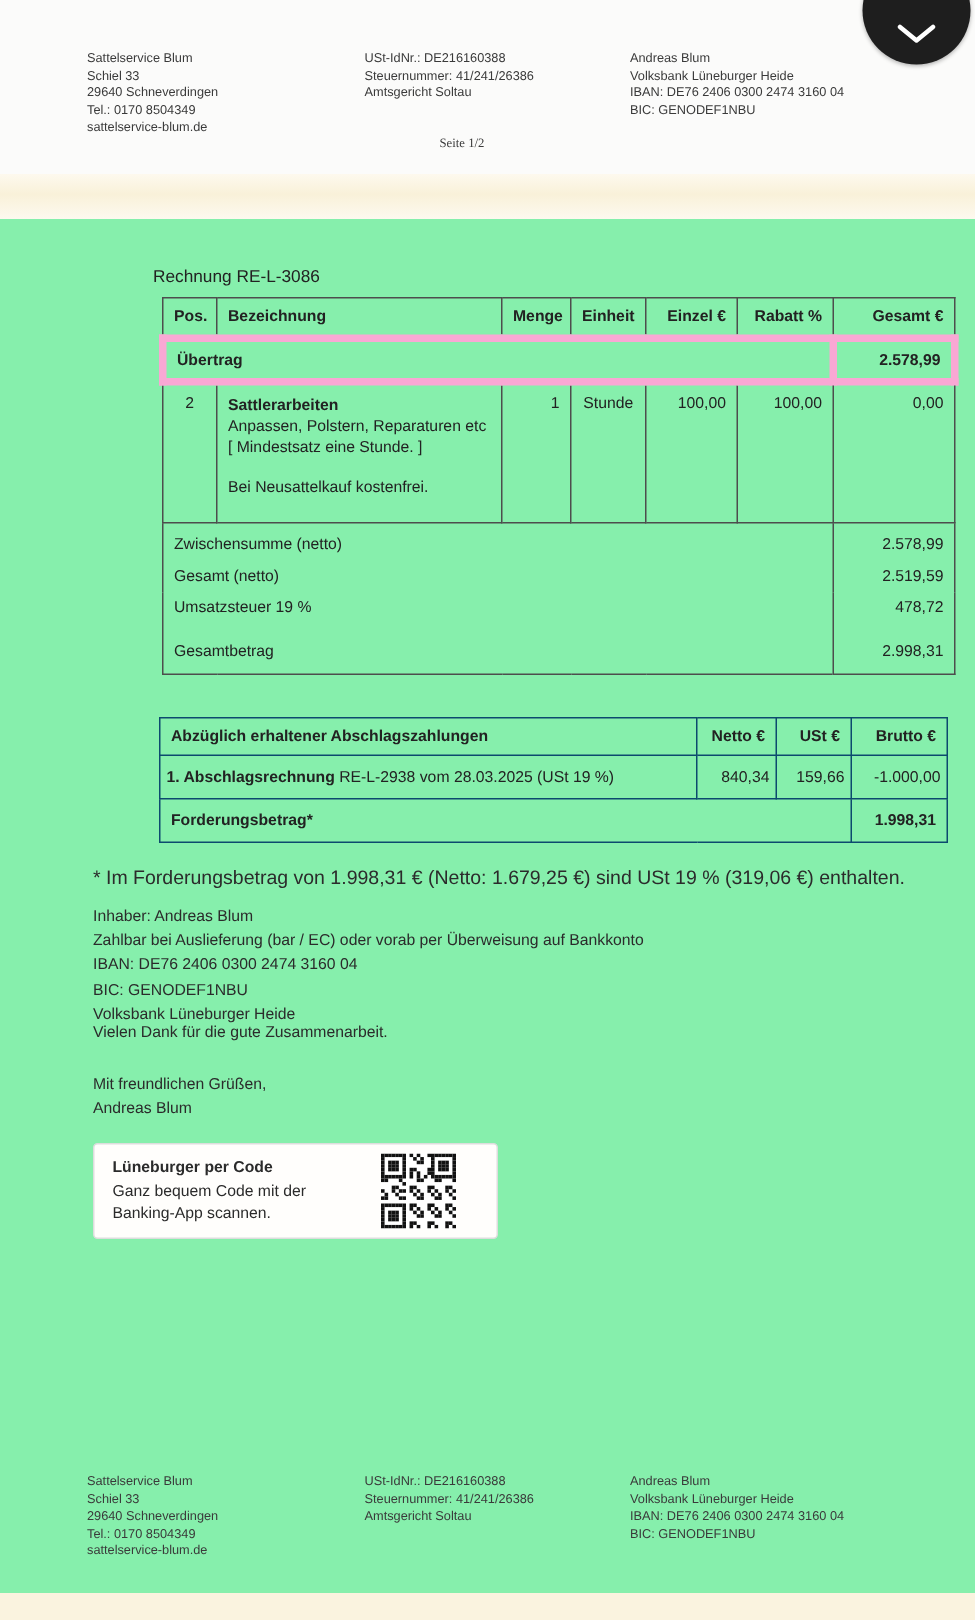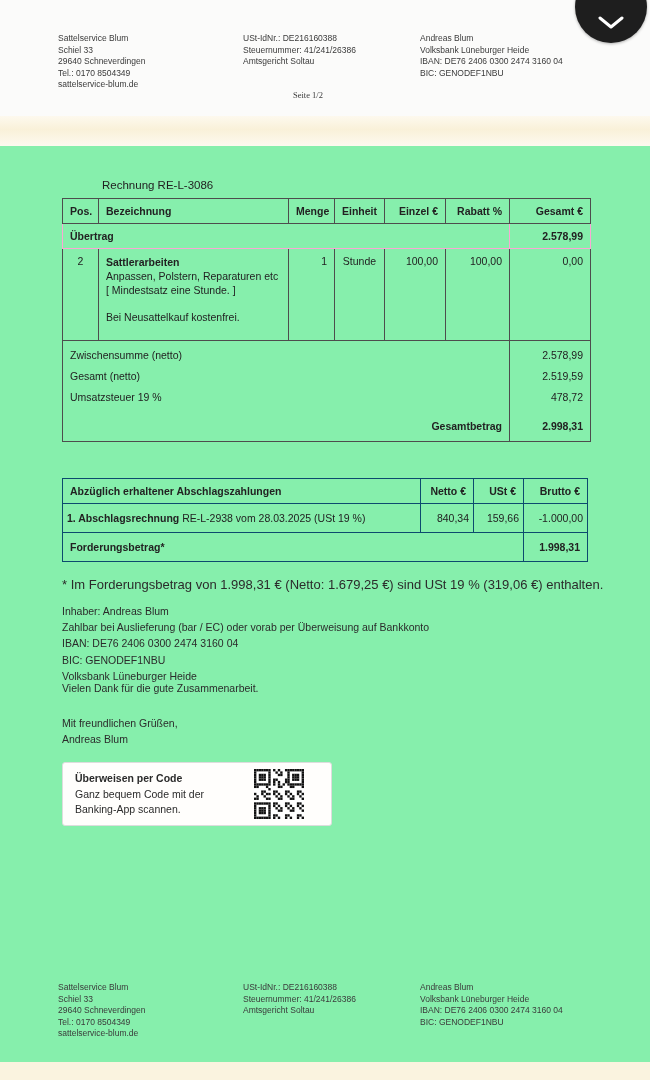--- a/index.html
+++ b/index.html
@@ -26,35 +26,35 @@
   .lh .c2{left:243px;}
   .lh .c3{left:420px;}
   .pl{position:absolute;left:0;width:616px;text-align:center;font-size:8.5px;color:#3a3a3a;}
   .pl-top{top:90px;font-family:Liberation Serif, serif;}
   .pl-bot{top:1090px;}
 
   
   .title{position:absolute;top:179px;left:62px;font-size:11.5px;color:#222;margin-left:40px;}
 
   
-  table{border-collapse:collapse;table-layout:fixed;font-size:10.5px;color:#222;}
+  table{border-collapse:collapse;table-layout:fixed;font-size:10.5px;color:#222;margin-left:44px;}
   .t1{position:absolute;top:198px;left:62px;width:528px;border:1px solid #4d4d4d;}
   .t2{position:absolute;top:478px;left:62px;width:525px;border:1px solid #4d4d4d;}
   th,td{padding:6px 7px;overflow:hidden;}
   .l{text-align:left}.c{text-align:center}.r{text-align:right}
   .b{font-weight:bold}
   .t1 .head th{border:1px solid #4d4d4d;font-weight:bold;}
-  .t1 .carry td{border:1px solid #f9a8d4;}
+  .t1 .carry td{border:5px solid #f9a8d4;}
   .t1 .item td{border:1px solid #4d4d4d;vertical-align:top;}
   .t1 .desc-cell div{line-height:14px;}
   .t1 .note{margin-top:13px;padding-bottom:10px;}
   .t1 .sum td{border:none;padding:4.5px 7px;}
   .t1 .sum td.r{border-left:1px solid #4d4d4d;}
   .t1 .sum.first td{padding-top:8px;}
-  .t1 .total td{font-weight:bold;padding-top:12px;padding-bottom:9px;text-align:right;}
+  .t1 .total td{font-weight:normal;padding-top:12px;padding-bottom:9px;}
   .t2 th,.t2 td{border:1px solid #0c4a6e;}
   .t2 .head th{font-weight:bold;}
   .t2 .drow td{padding:8px 4px;}
   .t2 .trow td{padding:8px 7px;font-weight:bold;}
 
   
   .footnote{position:absolute;top:577px;left:62px;font-size:13px;color:#2b2b2b;}
   .payment{position:absolute;top:603px;left:62px;font-size:10.5px;line-height:16.2px;}
   .thanks{position:absolute;top:682px;left:62px;font-size:10.5px;}
   .closing{position:absolute;top:716px;left:62px;font-size:10.5px;line-height:15.5px;}
@@ -202,21 +202,21 @@
 
   <div class="thanks">Vielen Dank für die gute Zusammenarbeit.</div>
 
   <div class="closing">
     <div>Mit freundlichen Grüßen,</div>
     <div>Andreas Blum</div>
   </div>
 
   <div class="qrbox">
     <div class="txt">
-      <div class="b">Überweisen per Code</div>
+      <div class="b">Lüneburger per Code</div>
       <div>Ganz bequem Code mit der</div>
       <div>Banking-App scannen.</div>
     </div>
     <svg class="qr" id="qr-svg" viewBox="0 0 63 63" fill="#111111">
         <rect x="0" y="0" width="3" height="3"></rect>
         <rect x="3" y="0" width="3" height="3"></rect>
         <rect x="6" y="0" width="3" height="3"></rect>
         <rect x="9" y="0" width="3" height="3"></rect>
         <rect x="12" y="0" width="3" height="3"></rect>
         <rect x="15" y="0" width="3" height="3"></rect>

